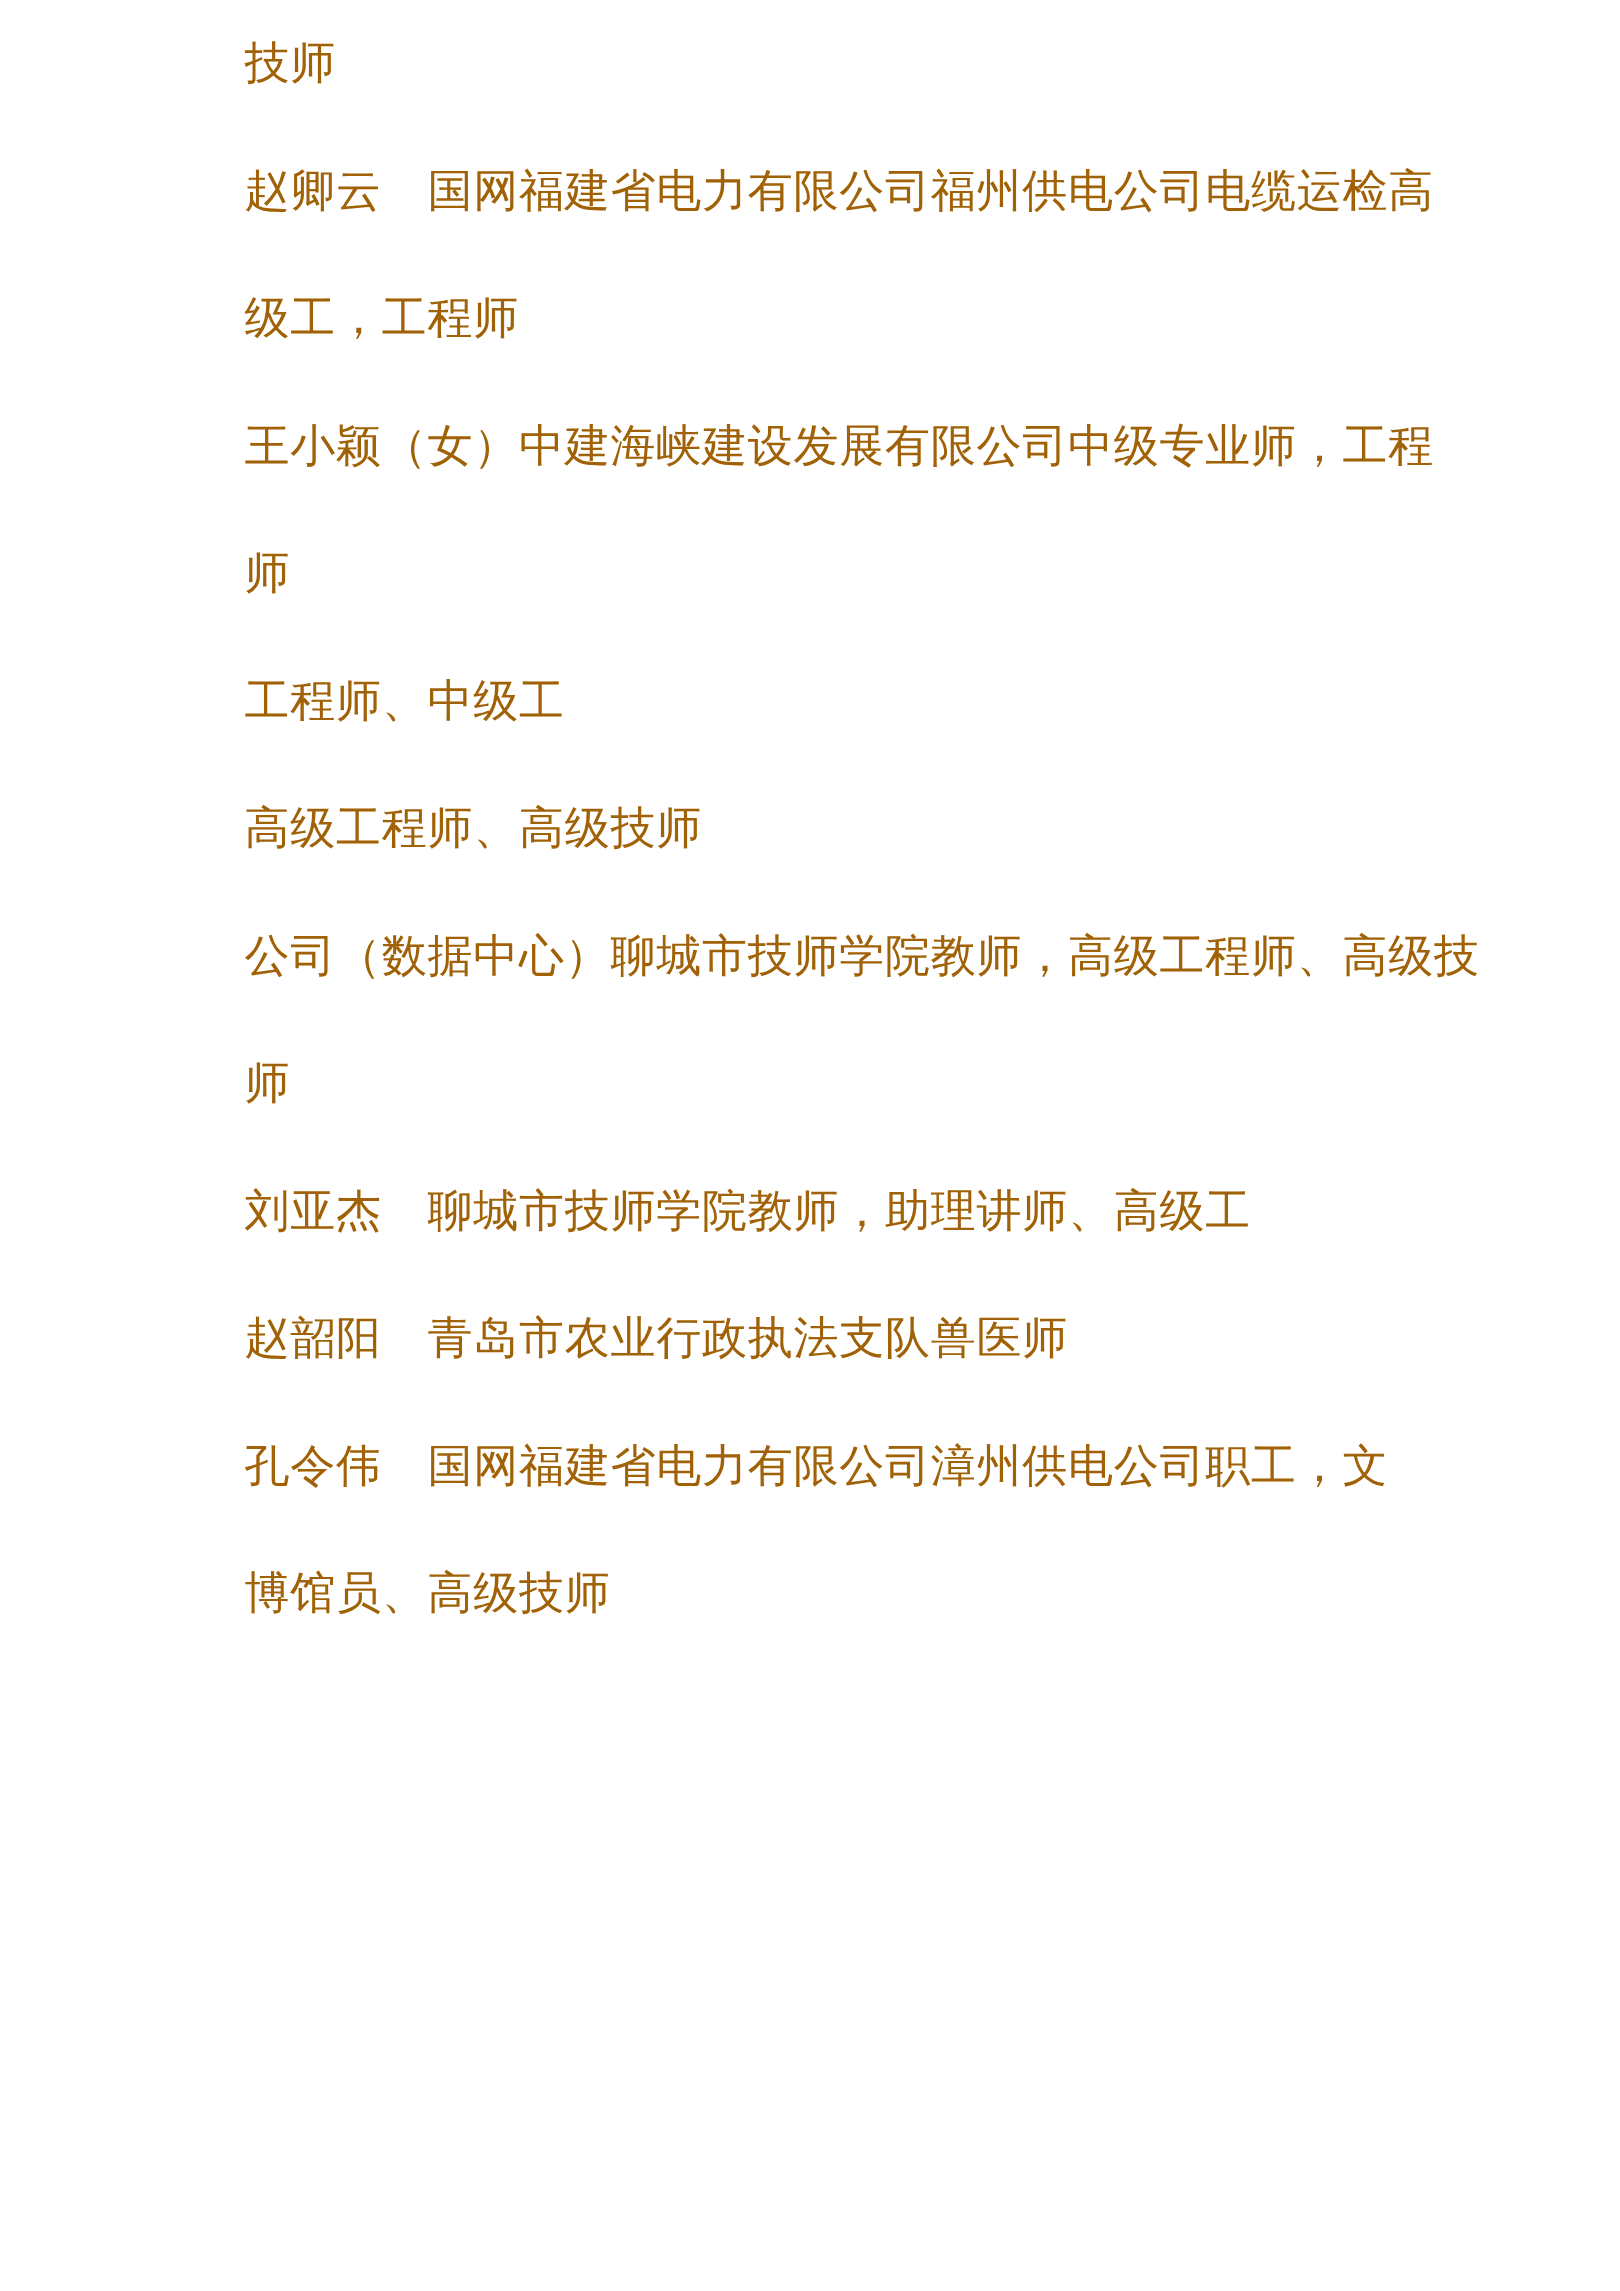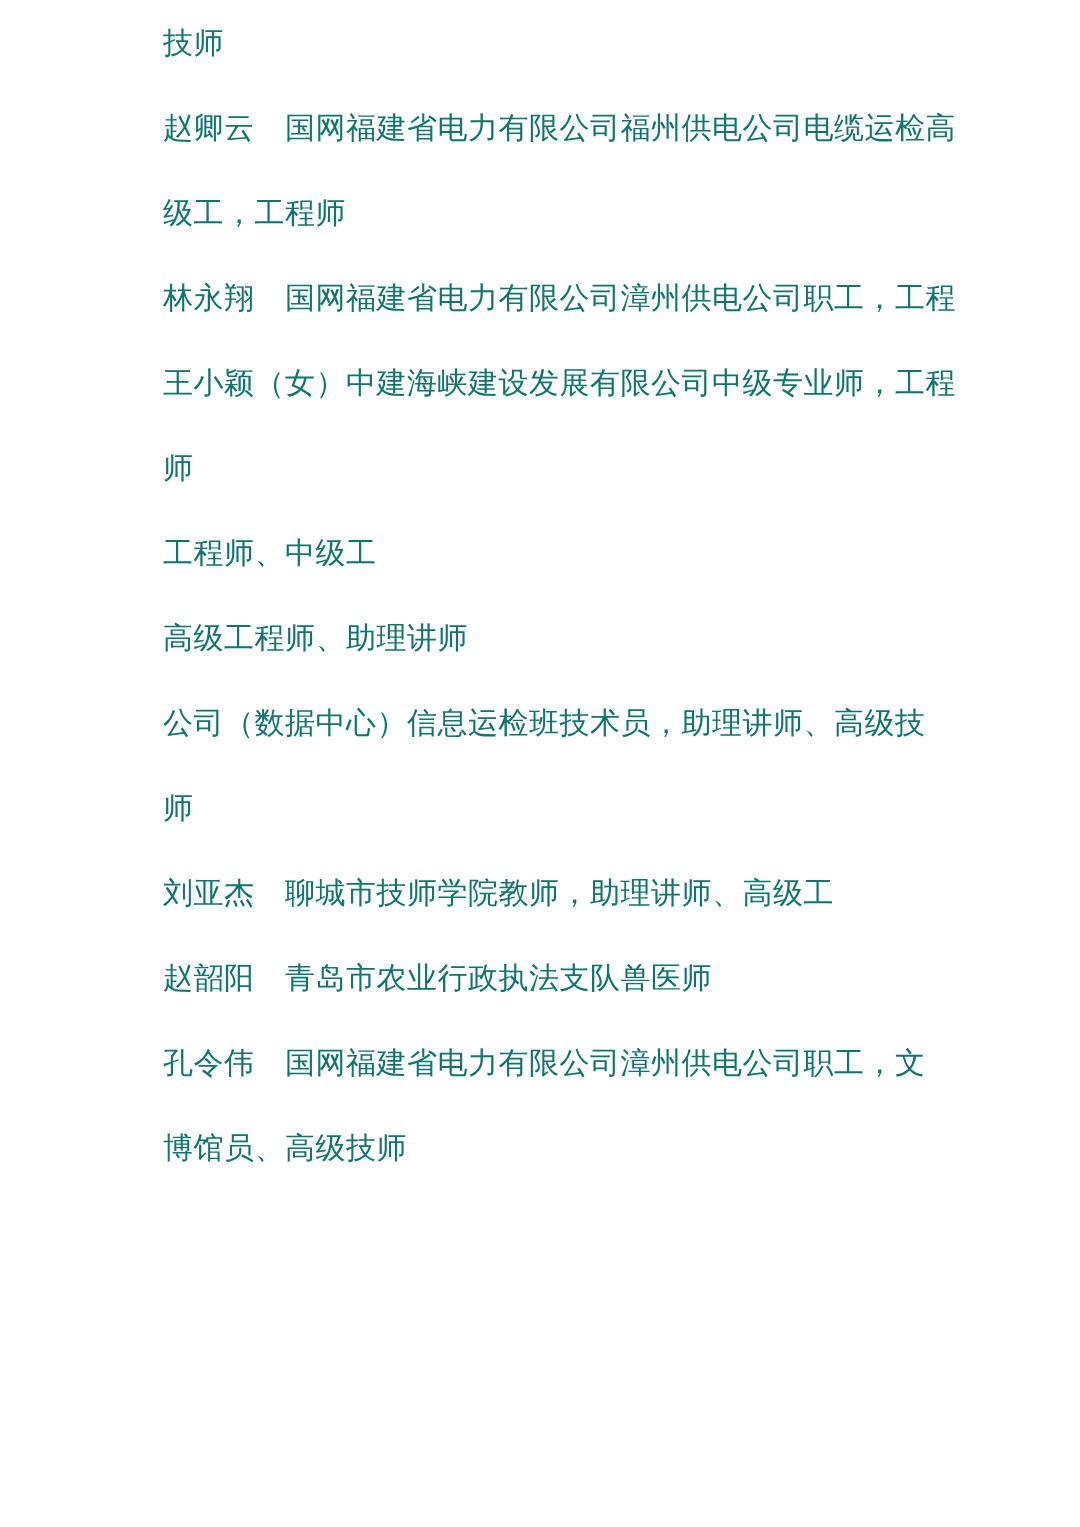--- a/index.html
+++ b/index.html
@@ -14,40 +14,39 @@
   }
   .page {
     box-sizing: border-box;
     width: 1080px;
     height: 1527px;
     padding-left: 163px;
     padding-right: 60px;
     font-family: "DejaVu Serif", "Liberation Serif", serif;
     font-size: 30px;
     font-weight: normal;
-    color: #0f766e;
+    color: #a16207;
   }
   .line {
     height: 85px;
     line-height: 85px;
     white-space: nowrap;
     letter-spacing: 0.5px;
   }
 </style>
 </head>
 <body>
 
 <div class="page">
   <div class="line">技师</div>
   <div class="line">赵卿云　国网福建省电力有限公司福州供电公司电缆运检高</div>
   <div class="line">级工，工程师</div>
-  <div class="line">林永翔　国网福建省电力有限公司漳州供电公司职工，工程</div>
   <div class="line">王小颖（女）中建海峡建设发展有限公司中级专业师，工程</div>
   <div class="line">师</div>
   <div class="line">工程师、中级工</div>
-  <div class="line">高级工程师、助理讲师</div>
-  <div class="line">公司（数据中心）信息运检班技术员，助理讲师、高级技</div>
+  <div class="line">高级工程师、高级技师</div>
+  <div class="line">公司（数据中心）聊城市技师学院教师，高级工程师、高级技</div>
   <div class="line">师</div>
   <div class="line">刘亚杰　聊城市技师学院教师，助理讲师、高级工</div>
   <div class="line">赵韶阳　青岛市农业行政执法支队兽医师</div>
   <div class="line">孔令伟　国网福建省电力有限公司漳州供电公司职工，文</div>
   <div class="line">博馆员、高级技师</div>
 </div>
 
 </body></html>

